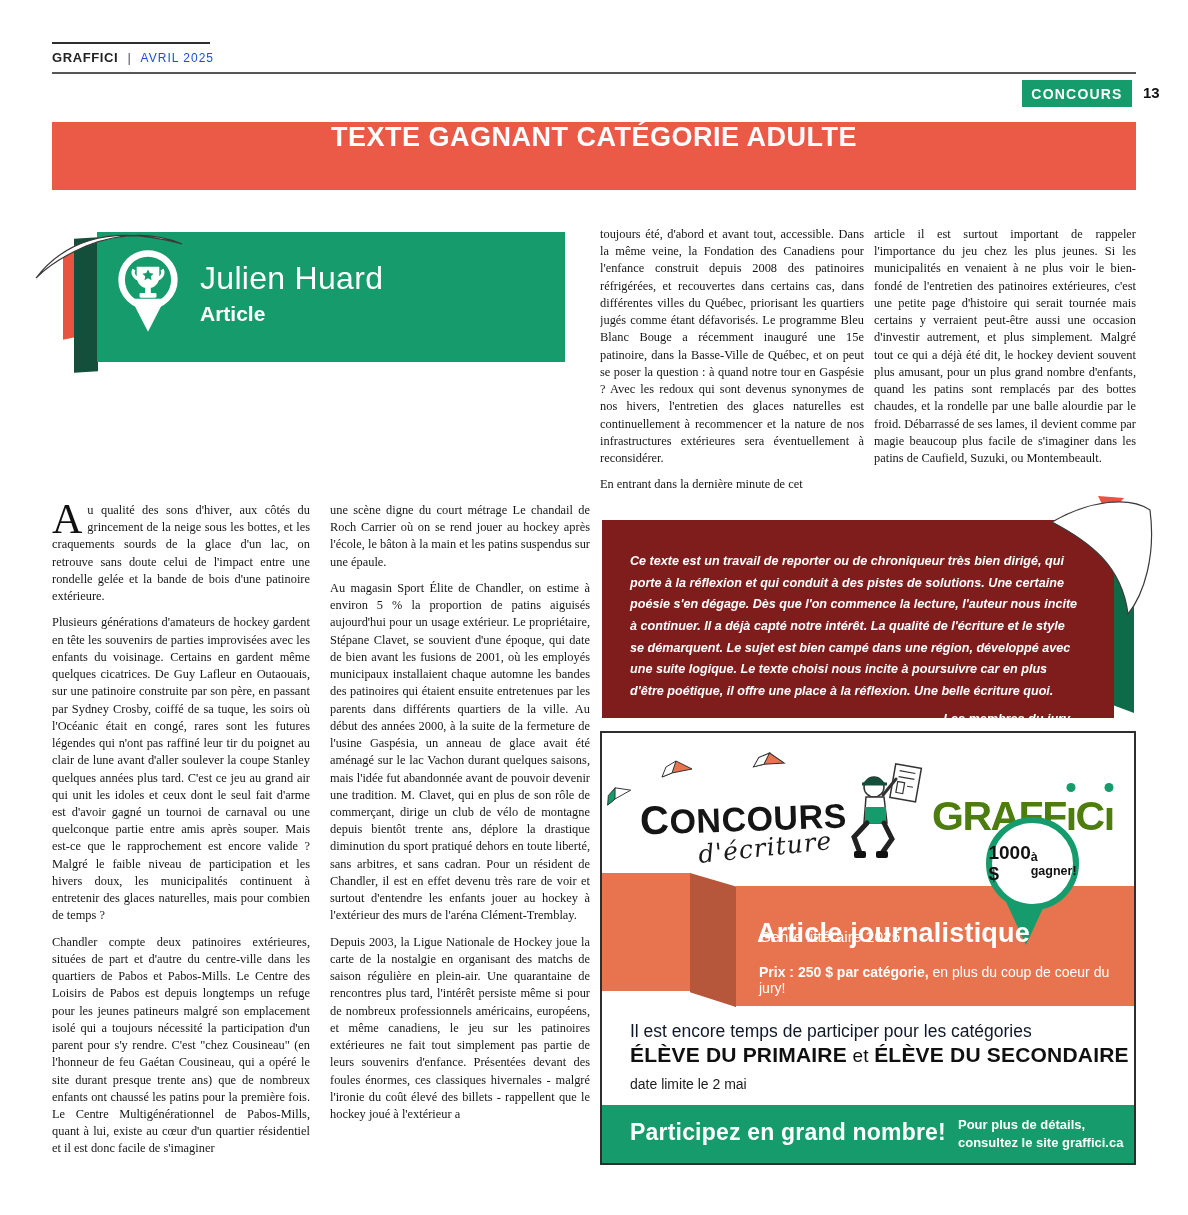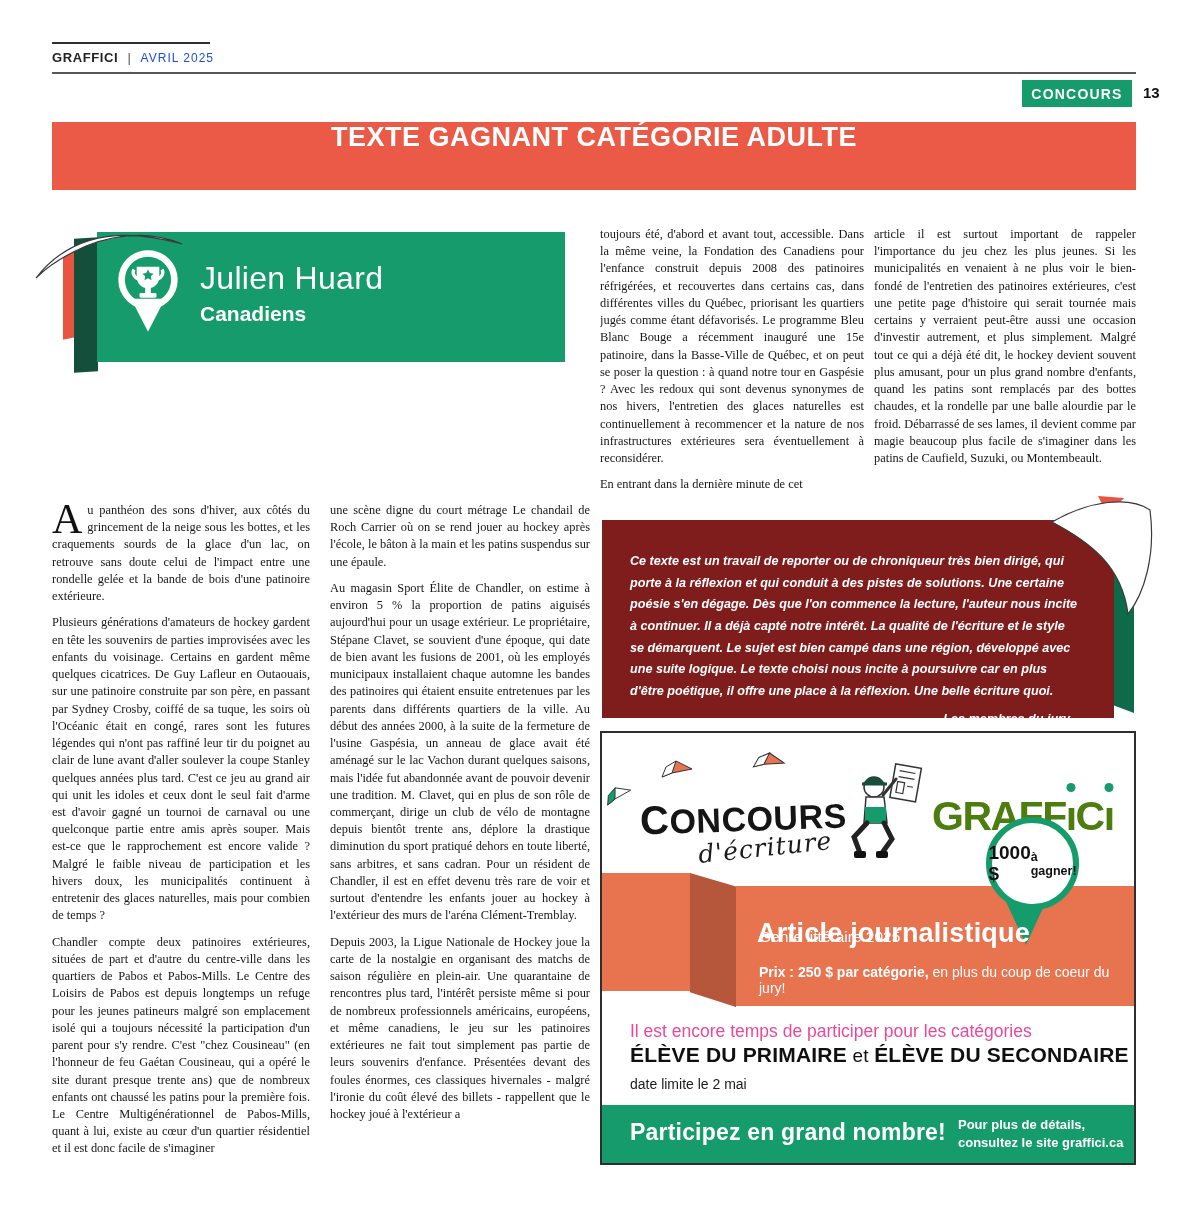--- a/index.html
+++ b/index.html
@@ -129,21 +129,21 @@
   .ribbon-navy {
     position:absolute; left:88px; top:246px; width:46px; height:28px; background:#1B2540;
     clip-path:polygon(0 0, 100% 100%, 100% 0);
   }
   .ribbon-main { position:absolute; left:134px; top:153px; width:398px; height:120px; background:#E8744F; z-index:1; }
   .genre-kicker { position:absolute; left:157px; top:165px; color:#fff; font-size:15.5px; z-index:2;margin-top:30px; }
   .genre-title  { position:absolute; left:155px; top:185px; color:#fff; font-size:27px; font-weight:800; z-index:2; letter-spacing:.2px; }
   .genre-prize  { position:absolute; left:157px; top:231px; color:#fff; font-size:14px; z-index:2; }
   .genre-prize .b { font-weight:bold; }
 
-  .cta-line1 { position:absolute; left:28px; top:288px; font-size:17.5px; color:#ec4899; }
+  .cta-line1 { position:absolute; left:28px; top:288px; font-size:17.5px; color:#0f172a; }
   .cta-line2 { position:absolute; left:28px; top:310px; font-size:21px; color:#101010; font-weight:800; letter-spacing:.2px; }
   .cta-line2 .et { font-weight:normal; font-size:19px; }
   .cta-deadline { position:absolute; left:28px; top:343px; font-size:14px; color:#1a1a1a; }
 
   .ad-greenbar {
     position:absolute; left:0; top:372px; width:532px; height:58px; background:#169B6C;
   }
   .ad-greenbar .big {
     position:absolute; left:28px; top:14px; color:#fff; font-size:23px; font-weight:800; letter-spacing:.2px;
   }
@@ -179,31 +179,31 @@
         <polygon points="17,55 53,55 35,90" fill="#ffffff"></polygon>
         <path d="M23 21 h24 v11 a12 12 0 0 1 -24 0 z" fill="#ffffff"></path>
         <path d="M20 24 a7 7 0 0 0 7 10" stroke="#ffffff" stroke-width="3.5" fill="none"></path>
         <path d="M50 24 a7 7 0 0 1 -7 10" stroke="#ffffff" stroke-width="3.5" fill="none"></path>
         <rect x="32" y="43" width="6" height="6" fill="#ffffff"></rect>
         <rect x="26" y="49" width="18" height="5" rx="1.5" fill="#ffffff"></rect>
         <polygon points="35,24 36.9,27.8 41,28.4 38,31.3 38.7,35.4 35,33.4 31.3,35.4 32,31.3 29,28.4 33.1,27.8" fill="#169B6C"></polygon>
       </svg>
     </span>
     <div class="winner-name">Julien Huard</div>
-    <div class="winner-city">Canadiens</div>
+    <div class="winner-city">Article</div>
   </div>
   <div class="abs plaque-curl">
     <svg width="152" height="82" viewBox="0 0 152 82">
       <path d="M2,64 Q50,2 148,30 Q104,12 52,32 Q20,46 2,64 Z" fill="#ffffff" stroke="#3a3a3a" stroke-width="1.2"></path>
     </svg>
   </div>
 
 
   <div class="abs bodycol col1">
-    <p><span class="dropcap">A</span><span>u panthéon des sons d'hiver, aux côtés du grincement de la neige sous les bottes, et les craquements sourds de la glace d'un lac, on retrouve sans doute celui de l'impact entre une rondelle gelée et la bande de bois d'une patinoire extérieure.</span></p>
+    <p><span class="dropcap">A</span><span>u qualité des sons d'hiver, aux côtés du grincement de la neige sous les bottes, et les craquements sourds de la glace d'un lac, on retrouve sans doute celui de l'impact entre une rondelle gelée et la bande de bois d'une patinoire extérieure.</span></p>
     <p>Plusieurs générations d'amateurs de hockey gardent en tête les souvenirs de parties improvisées avec les enfants du voisinage. Certains en gardent même quelques cicatrices. De Guy Lafleur en Outaouais, sur une patinoire construite par son père, en passant par Sydney Crosby, coiffé de sa tuque, les soirs où l'Océanic était en congé, rares sont les futures légendes qui n'ont pas raffiné leur tir du poignet au clair de lune avant d'aller soulever la coupe Stanley quelques années plus tard. C'est ce jeu au grand air qui unit les idoles et ceux dont le seul fait d'arme est d'avoir gagné un tournoi de carnaval ou une quelconque partie entre amis après souper. Mais est-ce que le rapprochement est encore valide ? Malgré le faible niveau de participation et les hivers doux, les municipalités continuent à entretenir des glaces naturelles, mais pour combien de temps ?</p>
     <p>Chandler compte deux patinoires extérieures, situées de part et d'autre du centre-ville dans les quartiers de Pabos et Pabos-Mills. Le Centre des Loisirs de Pabos est depuis longtemps un refuge pour les jeunes patineurs malgré son emplacement isolé qui a toujours nécessité la participation d'un parent pour s'y rendre. C'est "chez Cousineau" (en l'honneur de feu Gaétan Cousineau, qui a opéré le site durant presque trente ans) que de nombreux enfants ont chaussé les patins pour la première fois. Le Centre Multigénérationnel de Pabos-Mills, quant à lui, existe au cœur d'un quartier résidentiel et il est donc facile de s'imaginer</p>
   </div>
   <div class="abs bodycol col2">
     <p>une scène digne du court métrage Le chandail de Roch Carrier où on se rend jouer au hockey après l'école, le bâton à la main et les patins suspendus sur une épaule.</p>
     <p>Au magasin Sport Élite de Chandler, on estime à environ 5 % la proportion de patins aiguisés aujourd'hui pour un usage extérieur. Le propriétaire, Stépane Clavet, se souvient d'une époque, qui date de bien avant les fusions de 2001, où les employés municipaux installaient chaque automne les bandes des patinoires qui étaient ensuite entretenues par les parents dans différents quartiers de la ville. Au début des années 2000, à la suite de la fermeture de l'usine Gaspésia, un anneau de glace avait été aménagé sur le lac Vachon durant quelques saisons, mais l'idée fut abandonnée avant de pouvoir devenir une tradition. M. Clavet, qui en plus de son rôle de commerçant, dirige un club de vélo de montagne depuis bientôt trente ans, déplore la drastique diminution du sport pratiqué dehors en toute liberté, sans arbitres, et sans cadran. Pour un résident de Chandler, il est en effet devenu très rare de voir et surtout d'entendre les enfants jouer au hockey à l'extérieur des murs de l'aréna Clément-Tremblay.</p>
     <p>Depuis 2003, la Ligue Nationale de Hockey joue la carte de la nostalgie en organisant des matchs de saison régulière en plein-air. Une quarantaine de rencontres plus tard, l'intérêt persiste même si pour de nombreux professionnels américains, européens, et même canadiens, le jeu sur les patinoires extérieures ne fait tout simplement pas partie de leurs souvenirs d'enfance. Présentées devant des foules énormes, ces classiques hivernales - malgré l'ironie du coût élevé des billets - rappellent que le hockey joué à l'extérieur a</p>
   </div>
   <div class="abs bodycol col3">
     <p>toujours été, d'abord et avant tout, accessible. Dans la même veine, la Fondation des Canadiens pour l'enfance construit depuis 2008 des patinoires réfrigérées, et recouvertes dans certains cas, dans différentes villes du Québec, priorisant les quartiers jugés comme étant défavorisés. Le programme Bleu Blanc Bouge a récemment inauguré une 15e patinoire, dans la Basse-Ville de Québec, et on peut se poser la question : à quand notre tour en Gaspésie ? Avec les redoux qui sont devenus synonymes de nos hivers, l'entretien des glaces naturelles est continuellement à recommencer et la nature de nos infrastructures extérieures sera éventuellement à reconsidérer.</p>

